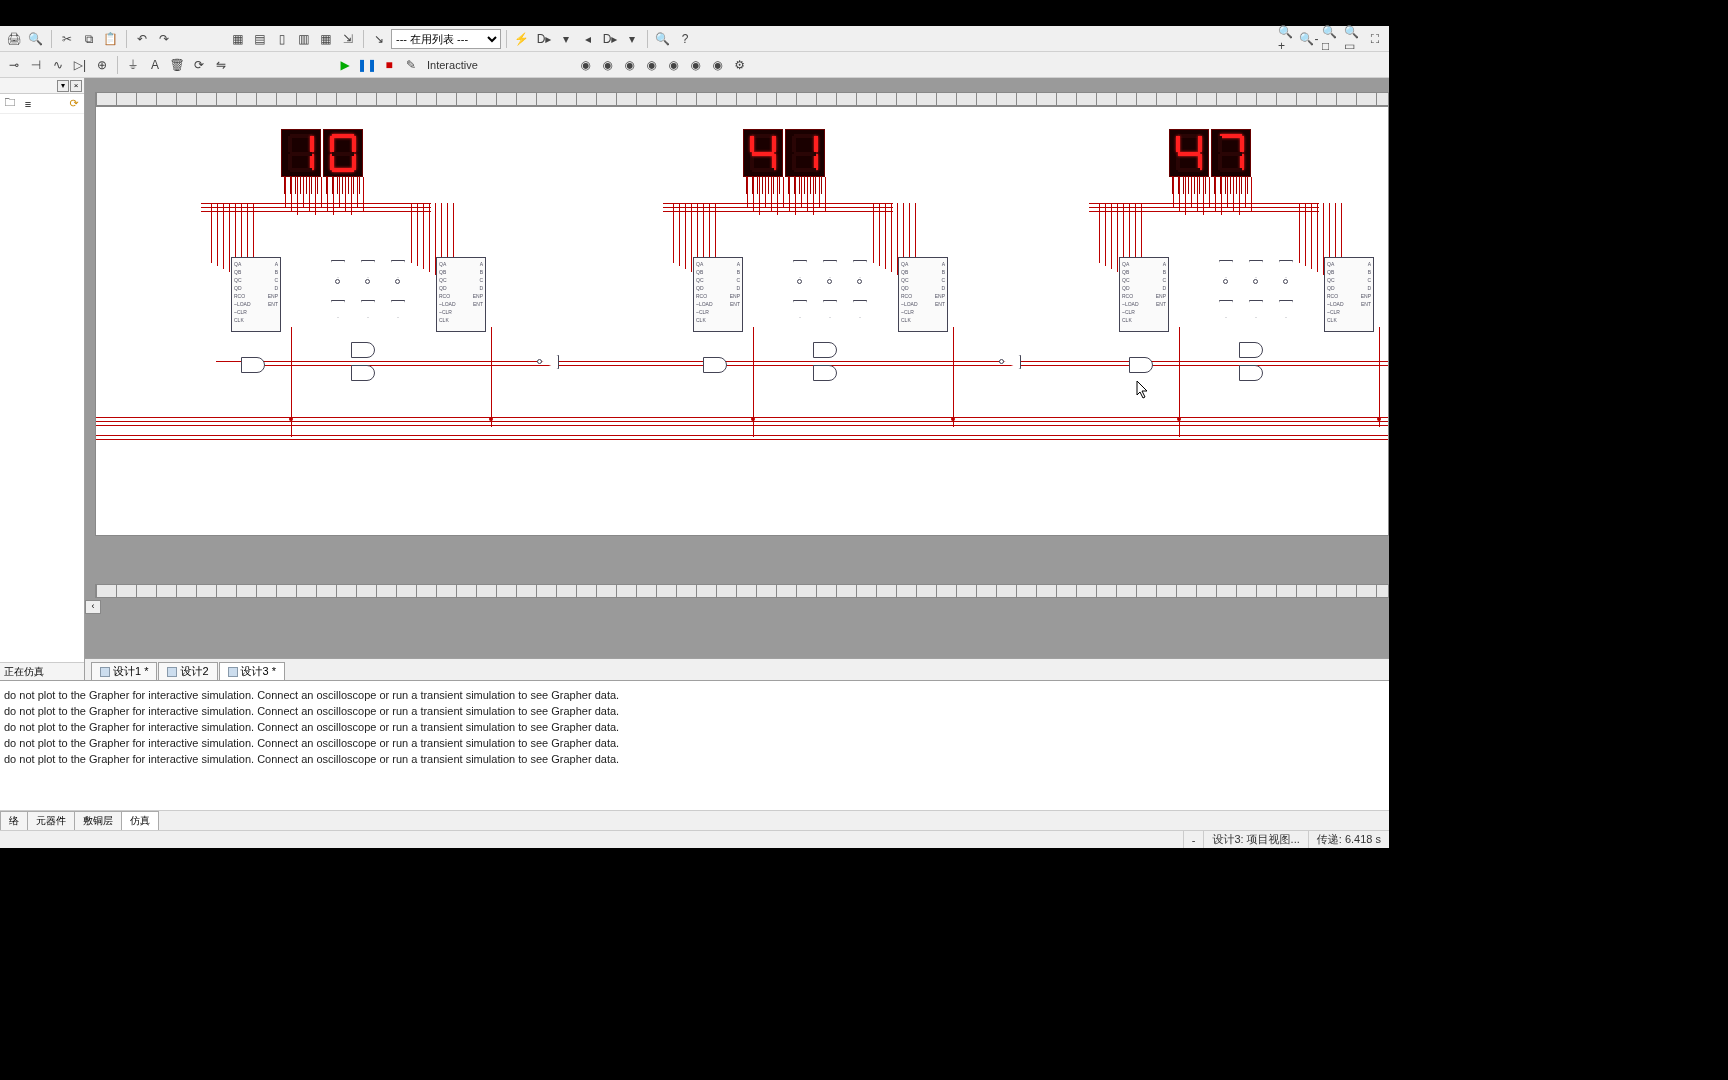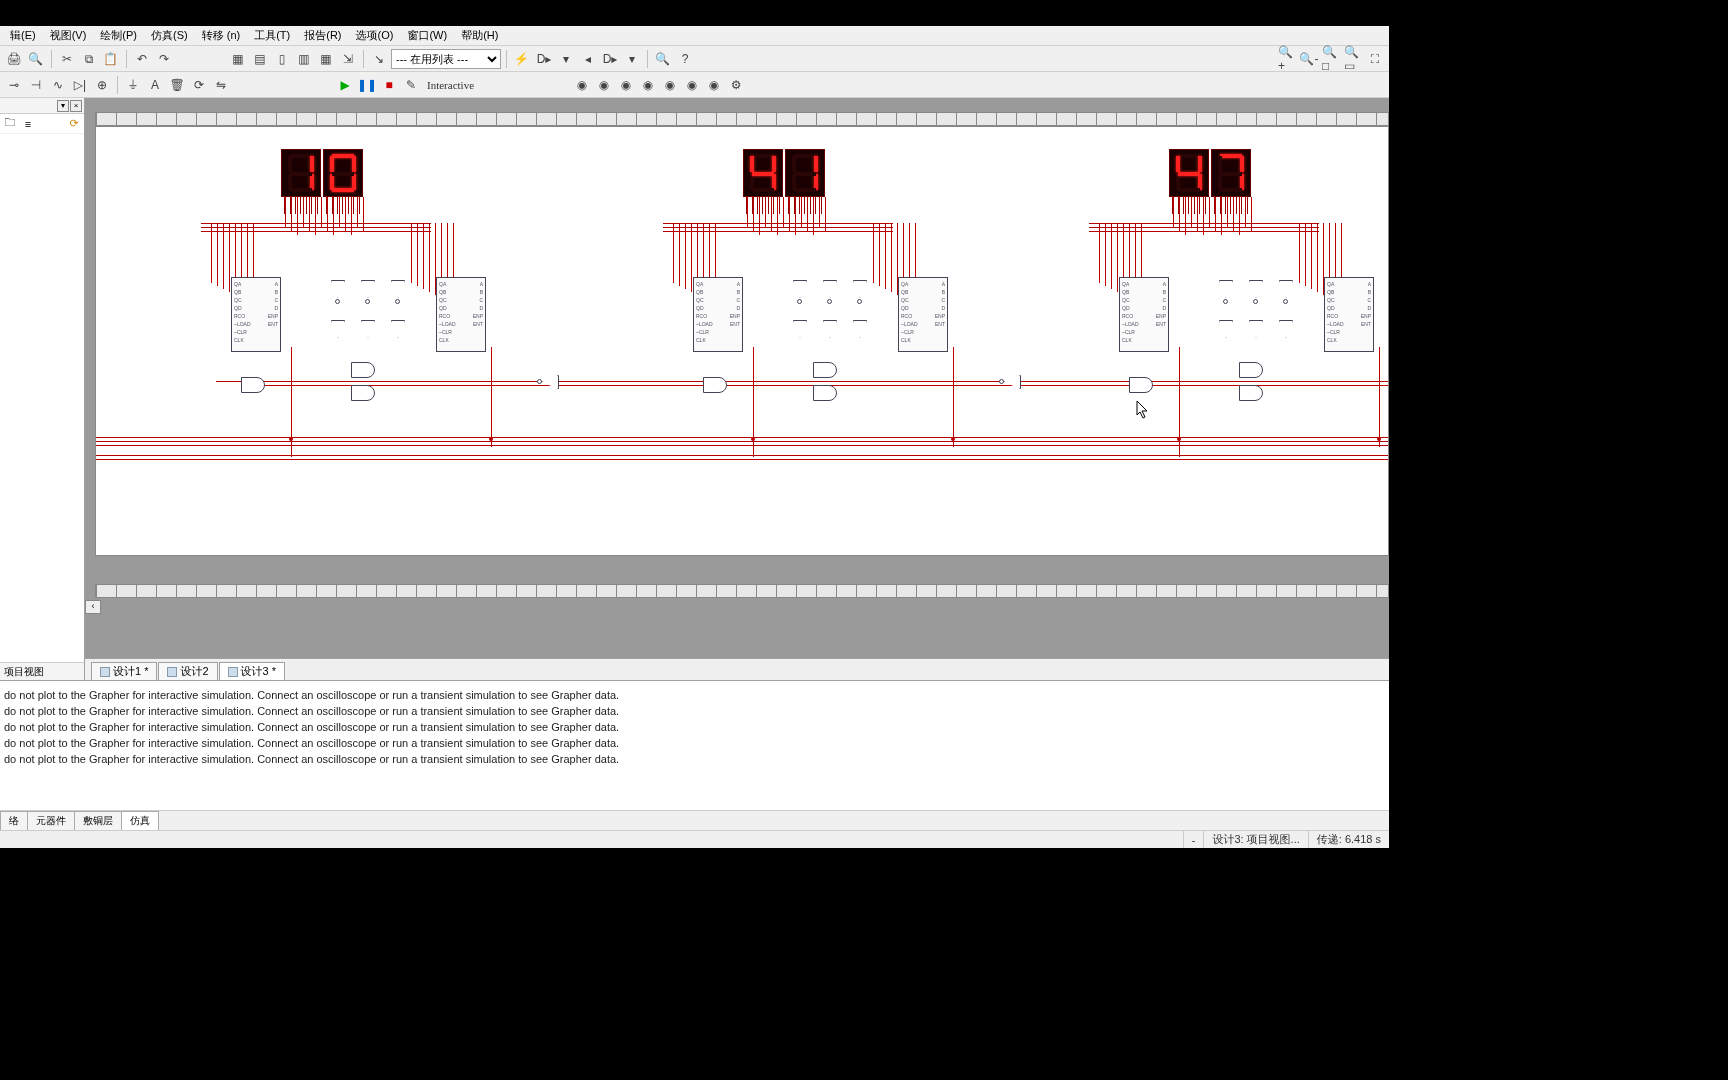--- a/index.html
+++ b/index.html
@@ -8,21 +8,21 @@
 
 
 .menubar { height:20px; background:#f0f0f0; border-bottom:1px solid #d0d0d0; display:flex; align-items:center; padding:0 4px; gap:2px; }
 .menubar span { padding:2px 6px; cursor:default; }
 
 
 .toolbar { height:26px; background:#f0f0f0; border-bottom:1px solid #d0d0d0; display:flex; align-items:center; padding:0 4px; gap:2px; }
 .tbtn { width:20px; height:20px; border:1px solid transparent; display:flex; align-items:center; justify-content:center; font-size:12px; color:#444; cursor:pointer; }
 .tsep { width:1px; height:18px; background:#c0c0c0; margin:0 3px; }
 .tsel { height:20px; font-size:11px; border:1px solid #a3a3a3; background:#fff; }
-.tlabel { padding:0 4px; color:#333;font-family:Liberation Serif, serif; }
+.tlabel { padding:0 4px; color:#333; }
 
 
 .main { flex:1; display:flex; min-height:0; }
 .sidebar { width:85px; background:#fff; border-right:1px solid #a0a0a0; display:flex; flex-direction:column; }
 .side-hdr { height:16px; background:#f4f4f4; border-bottom:1px solid #ccc; display:flex; justify-content:flex-end; align-items:center; padding-right:2px; gap:1px; }
 .side-hdr span { width:12px; height:12px; border:1px solid #888; font-size:8px; text-align:center; line-height:10px; background:#eee; }
 .side-icons { height:20px; display:flex; align-items:center; gap:2px; padding:2px; border-bottom:1px solid #eee; }
 .side-icons span { width:16px; height:16px; display:flex; align-items:center; justify-content:center; font-size:11px; }
 .side-tree { flex:1; padding:4px 2px; font-size:10px; color:#333; }
 .side-tab { height:18px; border-top:1px solid #ccc; background:#f4f4f4; font-size:10px; padding:2px 4px; }
@@ -91,32 +91,20 @@
 
 .status { height:18px; background:#f0f0f0; border-top:1px solid #ccc; display:flex; align-items:center; font-size:10px; color:#333; }
 .status .cell { padding:0 8px; border-left:1px solid #ccc; height:100%; display:flex; align-items:center; }
 .status .spacer { flex:1; }
 </style>
 </head>
 <body>
 
 <div class="app">
 
-  <div class="menubar">
-    <span>辑(E)</span>
-    <span>视图(V)</span>
-    <span>绘制(P)</span>
-    <span>仿真(S)</span>
-    <span>转移 (n)</span>
-    <span>工具(T)</span>
-    <span>报告(R)</span>
-    <span>选项(O)</span>
-    <span>窗口(W)</span>
-    <span>帮助(H)</span>
-  </div>
 
   <div class="toolbar">
     <div class="tbtn">🖨</div>
     <div class="tbtn">🔍</div>
     <div class="tsep"></div>
     <div class="tbtn">✂</div>
     <div class="tbtn">⧉</div>
     <div class="tbtn">📋</div>
     <div class="tsep"></div>
     <div class="tbtn">↶</div>
@@ -186,21 +174,21 @@
       <div class="side-hdr">
         <span>▾</span>
         <span>×</span>
       </div>
       <div class="side-icons">
         <span>🗀</span>
         <span>≡</span>
         <span style="margin-left:auto;color:#c80">⟳</span>
       </div>
       <div class="side-tree"></div>
-      <div class="side-tab">项目视图</div>
+      <div class="side-tab">正在仿真</div>
     </div>
 
     <div class="canvas-wrap">
       <div class="canvas-scroll">
         <div class="ruler-h top"></div>
         <div class="sheet" id="sheet">
 
           <div class="bus" style="top:310px">
             <div class="wire h" style="top:0"></div>
             <div class="wire h" style="top:4px"></div>

